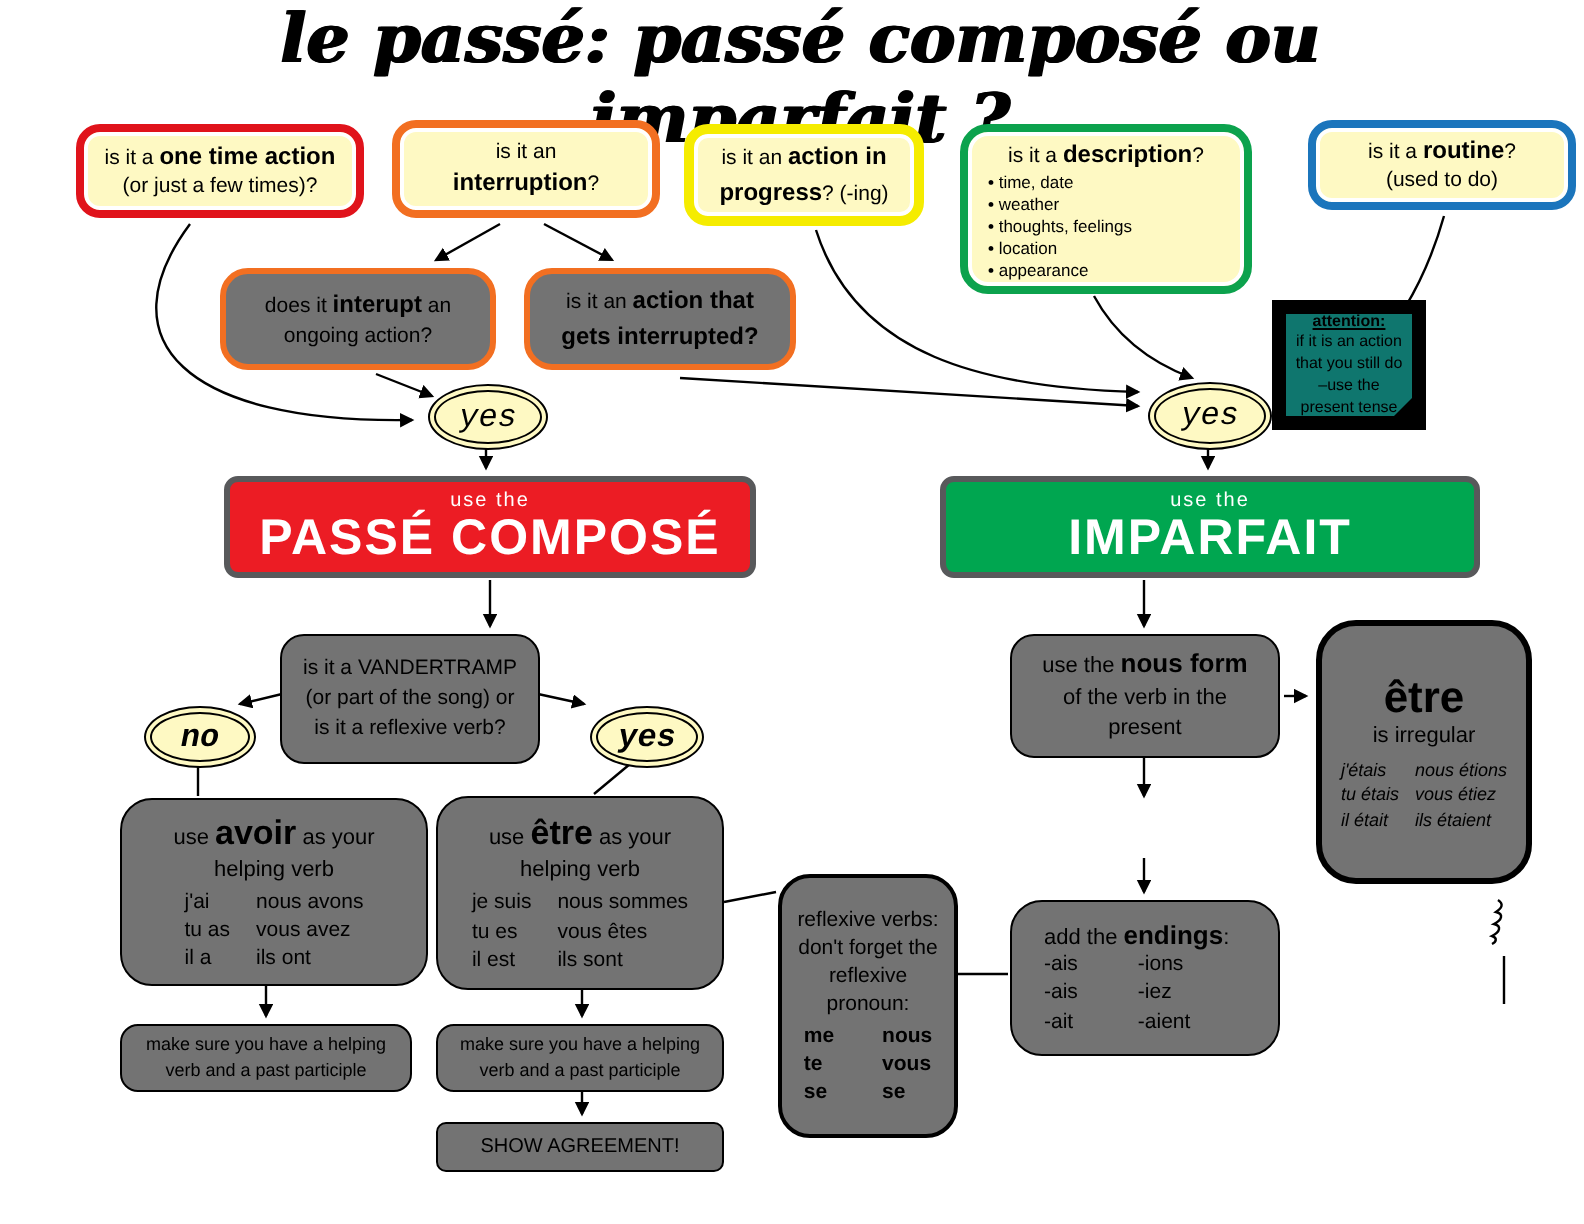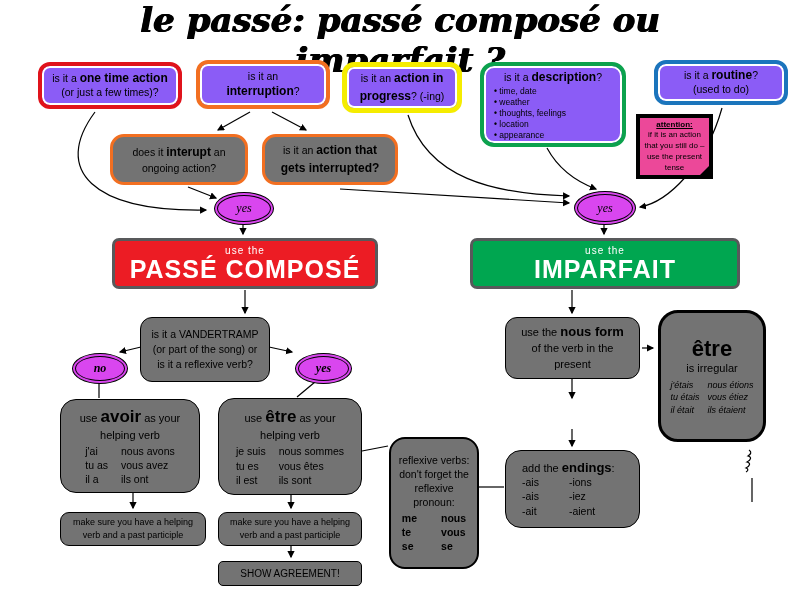--- a/index.html
+++ b/index.html
@@ -1,40 +1,40 @@
 <!DOCTYPE html>
 <html><head>
 <meta charset="utf-8">
 <style>
   html,body{margin:0;padding:0;background:#fff;}
   #stage{position:relative;width:792px;height:612px;background:#fff;overflow:hidden;
          font-family:"Liberation Sans",sans-serif;color:#000;}
   #wires{position:absolute;left:0;top:0;z-index:1;}
   .box{position:absolute;z-index:2;box-sizing:border-box;display:flex;flex-direction:column;
        justify-content:center;align-items:center;text-align:center;background:#737373;}
-  .gray{background:#8b5cf6;box-shadow:inset 0 0 0 2px #fff;}
+  .gray{background:#fef9c3;box-shadow:inset 0 0 0 2px #fff;}
   .title{position:absolute;left:90px;top:0;width:620px;height:52px;z-index:2;
          font-family:"DejaVu Serif",serif;font-style:italic;font-weight:bold;
          font-size:34px;text-align:center;letter-spacing:0px;
          text-shadow:0.8px 0 0 #000,-0.4px 0 0 #000;}
-  .oval{position:absolute;z-index:2;border:1.3px solid #000;border-radius:50%;background:#d946ef;
+  .oval{position:absolute;z-index:2;border:1.3px solid #000;border-radius:50%;background:#fef9c3;
         display:flex;align-items:center;justify-content:center;
-        font-family:Liberation Serif, serif;font-style:italic;font-size:12px;}
+        font-family:Liberation Mono, monospace;font-style:italic;font-size:16px;}
   .oval::after{content:"";position:absolute;inset:2px;border:1px solid #000;border-radius:50%;}
   .oval.bold{font-weight:bold;}
   .bigbtn{border:3px solid #58595b;border-radius:7px;color:#fff;}
   .bigbtn .small{font-size:10px;letter-spacing:1px;}
   .bigbtn .big{font-size:25px;font-weight:bold;letter-spacing:1px;line-height:1.05;}
   .thin{border:1.5px solid #000;border-radius:12px;}
   .thick{border:2.6px solid #000;border-radius:16px;}
   .conj{display:grid;grid-template-columns:auto auto;column-gap:13px;row-gap:0px;
         justify-content:center;text-align:left;font-size:10.5px;line-height:1.35;}
   .blt{margin:2px 0 0 0;padding:0 0 0 6px;list-style:none;text-align:left;font-size:8.5px;line-height:1.3;}
   .blt li::before{content:"• ";font-weight:bold;}
-  .note{border:4px solid #000000;background:#ec4899;z-index:2;}
+  .note{border:7px solid #000000;background:#0f766e;z-index:2;margin-top:36px;}
   .note::after{content:"";position:absolute;right:-1px;bottom:-1px;width:0;height:0;
                border-style:solid;border-width:0 0 11px 11px;
                border-color:transparent transparent #000 transparent;}
   .u{text-decoration:underline;font-weight:bold;}
   b.md{font-size:12px;}
 </style>
 </head>
 <body>
 
 <div id="stage">
@@ -139,21 +139,21 @@
   </div>
   <div class="box bigbtn" style="left:470px;top:238px;width:270px;height:51px;background:#00a650;">
     <div class="small">use the</div>
     <div class="big">IMPARFAIT</div>
   </div>
 
   <div class="box thin" style="left:140px;top:317px;width:130px;height:65px;font-size:10.5px;line-height:1.45;padding:0 8px;">
     <span>is it a VANDERTRAMP (or part of the song) or is it a reflexive verb?</span>
   </div>
 
-  <div class="box thin" style="left:60px;top:399px;width:140px;height:94px;border-radius:16px;font-size:11px;line-height:1.3;">
+  <div class="box thin" style="left:60px;top:399px;width:154px;height:94px;border-radius:16px;font-size:11px;line-height:1.3;">
     <div><span>use </span><b style="font-size:17px;">avoir</b><span> as your</span></div>
     <div>helping verb</div>
     <div class="conj" style="margin-top:2px;">
       <span>j'ai</span>
         <span>nous avons</span>
       <span>tu as</span>
         <span>vous avez</span>
       <span>il a</span>
         <span>ils ont</span>
     </div>

